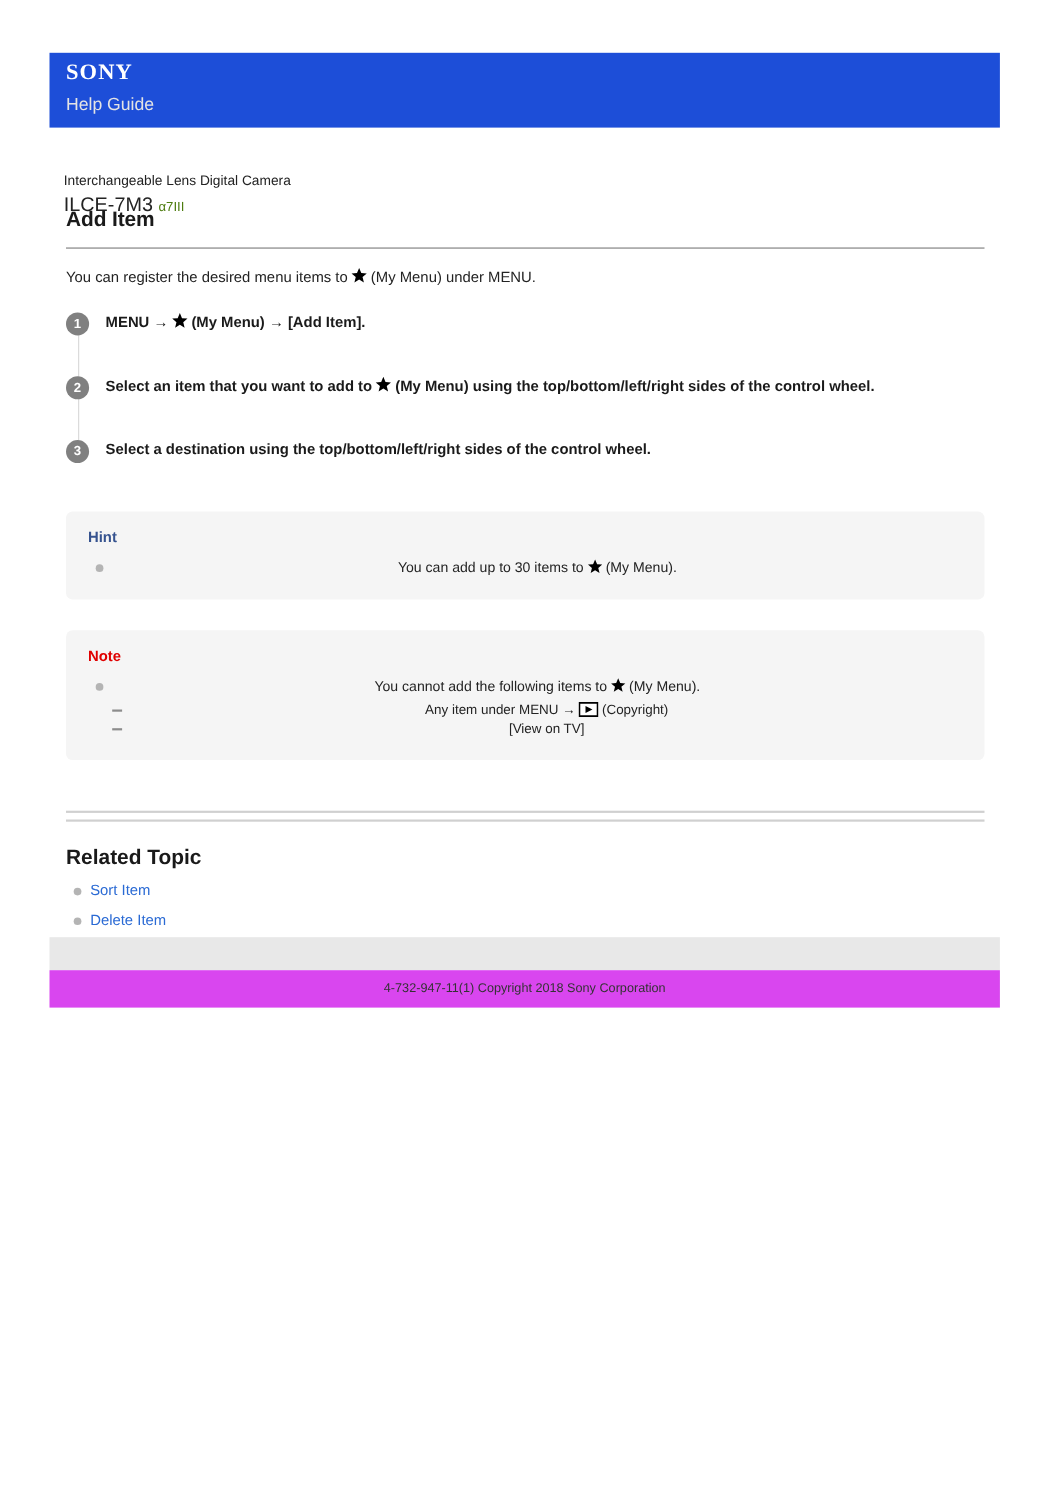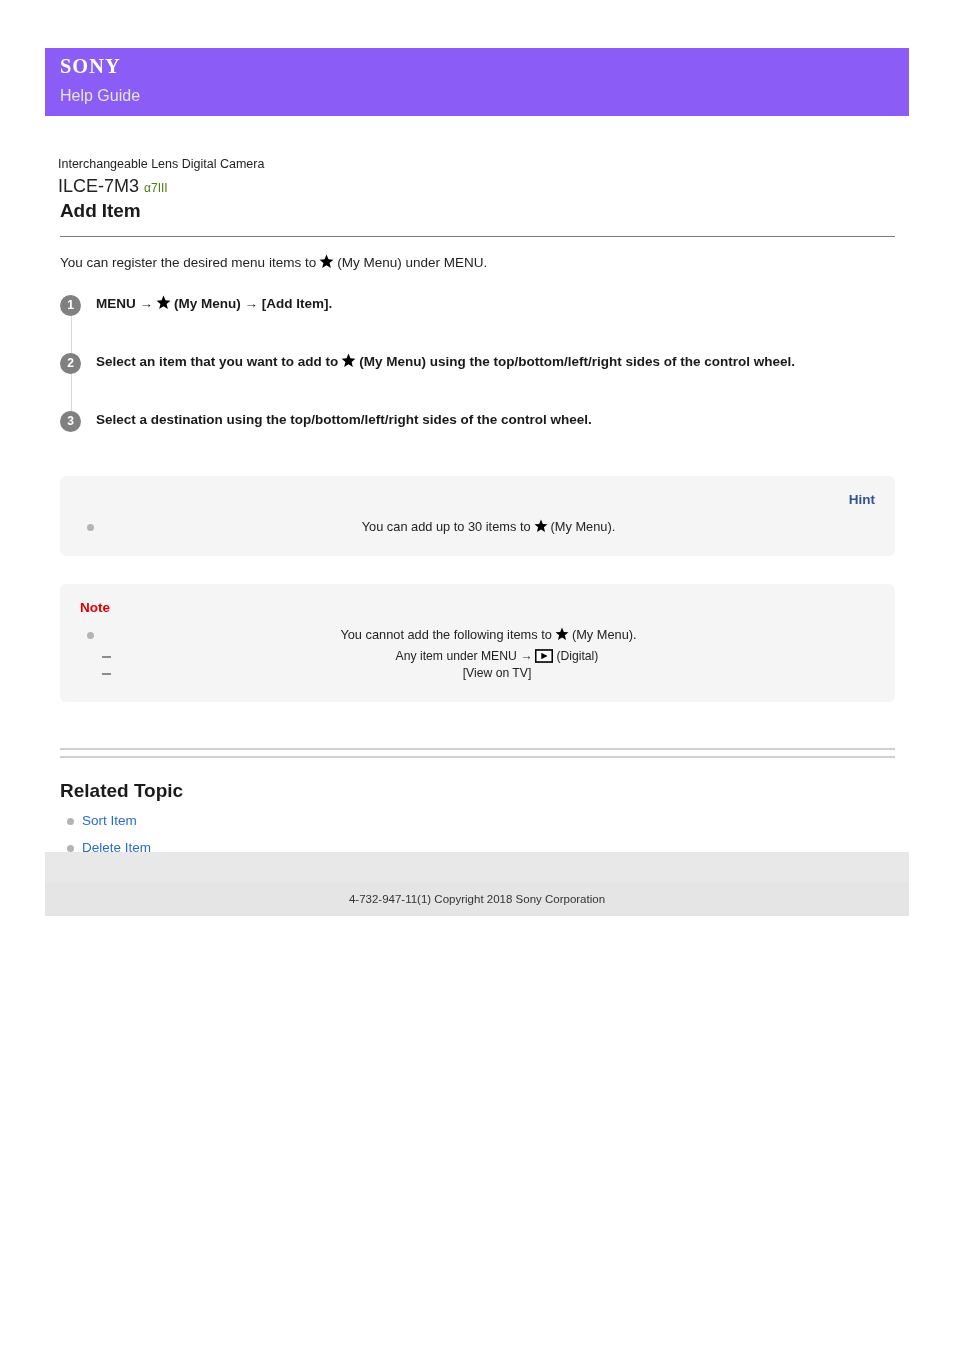--- a/index.html
+++ b/index.html
@@ -20,21 +20,21 @@
     height: 1351px;
   }
 
   
   .site-header {
     position: absolute;
     left: 45px;
     top: 48px;
     width: 864px;
     height: 68px;
-    background: #8b5cf6;
+    background: #1d4ed8;
     box-sizing: border-box;
     padding: 7px 0 0 15px;
   }
   .sony-logo {
     color: #ffffff;
     font-family: "Liberation Serif", serif;
     font-weight: bold;
     font-size: 20px;
     letter-spacing: 1.0px;
     line-height: 22px;
@@ -74,21 +74,21 @@
     font-size: 12px;
     margin-left: 5px;
     color: #4d7c0f;
     vertical-align: baseline;
   }
 
   
   .article {
     position: absolute;
     left: 60px;
-    top: 198px;
+    top: 187px;
     width: 835px;
   }
   .article-title {
     font-size: 19px;
     font-weight: bold;
     color: #1a1a1a;
     margin: 0;
     line-height: 26px;
     letter-spacing: -0.1px;
   }
@@ -175,21 +175,21 @@
     padding: 16px 20px 18px 20px;
     width: 835px;
     box-sizing: border-box;
   }
   .callout-hint { margin-top: 44px; }
   .callout-title {
     font-size: 13.5px;
     font-weight: bold;
     margin-bottom: 10px;
   }
-  .callout-title.hint { color: #36538f; text-align: right; }
+  .callout-title.hint { color: #36538f; }
   .callout-title.note { color: #e00000; }
 
   .bullet-list {
     list-style: none;
     margin: 0;
     padding: 0;
     text-align: center;
   }
   .bullet-list > li {
     position: relative;
@@ -286,21 +286,21 @@
     width: 864px;
     height: 30px;
     background: #e8e8e8;
   }
   .footer-bar {
     position: absolute;
     left: 45px;
     top: 882px;
     width: 864px;
     height: 34px;
-    background: #e5e5e5;
+    background: #d946ef;
     text-align: center;
   }
   .footer-text {
     font-size: 11.5px;
     line-height: 34px;
     color: #333333;
   }
 </style>
 </head>
 <body>
@@ -374,21 +374,21 @@
       <ul class="bullet-list">
         <li>
           <span>You cannot add the following items to</span><span class="star-icon"><svg width="14" height="14" viewBox="0 0 16 16">
                 <polygon points="8,0.6 10.1,5.6 15.4,6.0 11.3,9.5 12.6,14.8 8,11.9 3.4,14.8 4.7,9.5 0.6,6.0 5.9,5.6" fill="#000000"></polygon>
               </svg></span><span>(My Menu).</span>
           <ul class="sub-list">
             <li>
               <span>Any item under MENU →</span><span class="playback-icon"><svg width="18" height="14" viewBox="0 0 20 15">
                     <rect x="0.8" y="0.8" width="18.4" height="13.4" fill="#ffffff" stroke="#000000" stroke-width="1.8"></rect>
                     <polygon points="7,4 14,7.5 7,11" fill="#000000"></polygon>
-                  </svg></span><span>(Digital)</span>
+                  </svg></span><span>(Copyright)</span>
             </li>
             <li>
               <span>[View on TV]</span>
             </li>
           </ul>
         </li>
       </ul>
     </div>
 
     <div class="related-section">

